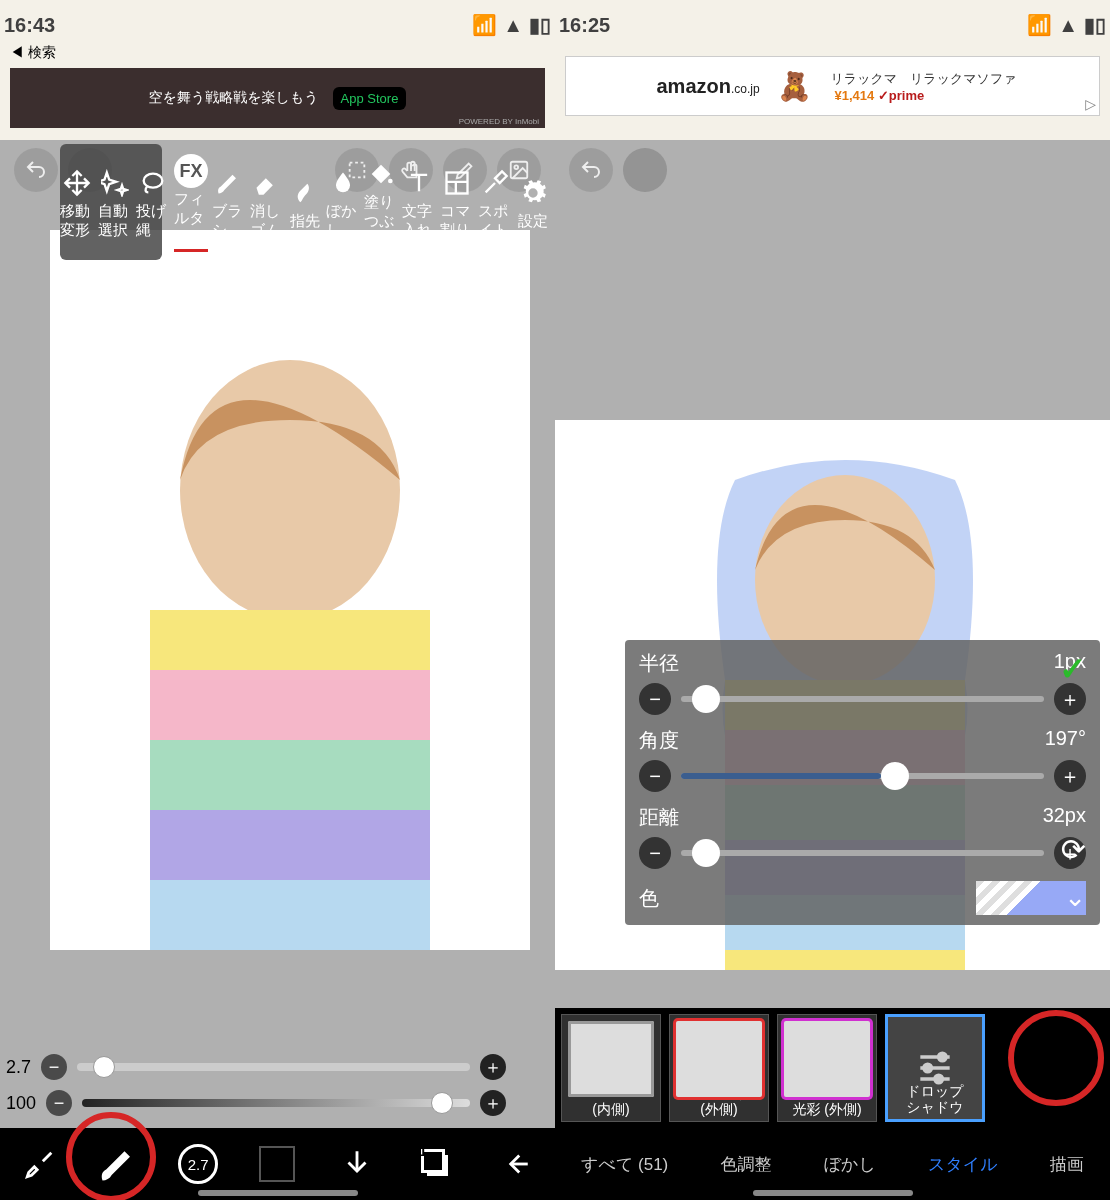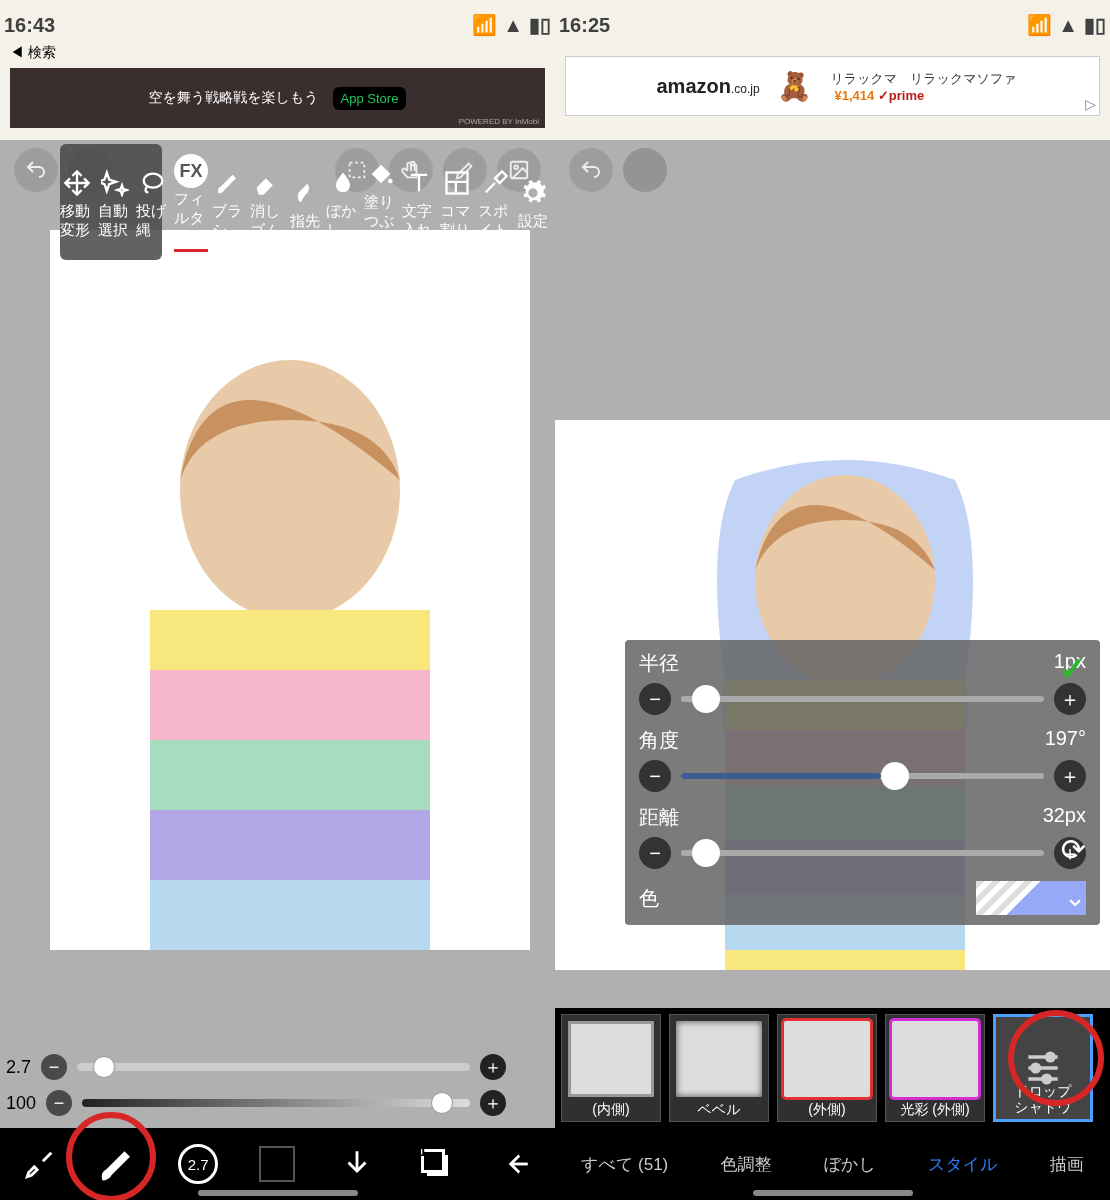--- a/index.html
+++ b/index.html
@@ -435,24 +435,20 @@
         <span class="refresh-ico">⟳</span>
         <span class="chevron-ico">⌄</span>
       </div>
 
       <div class="fx-row" id="fx-row">
           <div class="fx-thumb">
             <div class="mini inner"></div>
             <div style="white-space: pre-line; line-height: 1.1;">(内側)</div>
           </div>
           <div class="fx-thumb">
-            <div class="mini bevel"></div>
-            <div style="white-space: pre-line; line-height: 1.1;">ベベル</div>
-          </div>
-          <div class="fx-thumb">
             <div class="mini out-r"></div>
             <div style="white-space: pre-line; line-height: 1.1;">ふちどり
 (外側)</div>
           </div>
           <div class="fx-thumb">
             <div class="mini out-p"></div>
             <div style="white-space: pre-line; line-height: 1.1;">光彩 (外側)</div>
           </div>
           <div class="fx-thumb active">
             <div class="sliders-ico">

